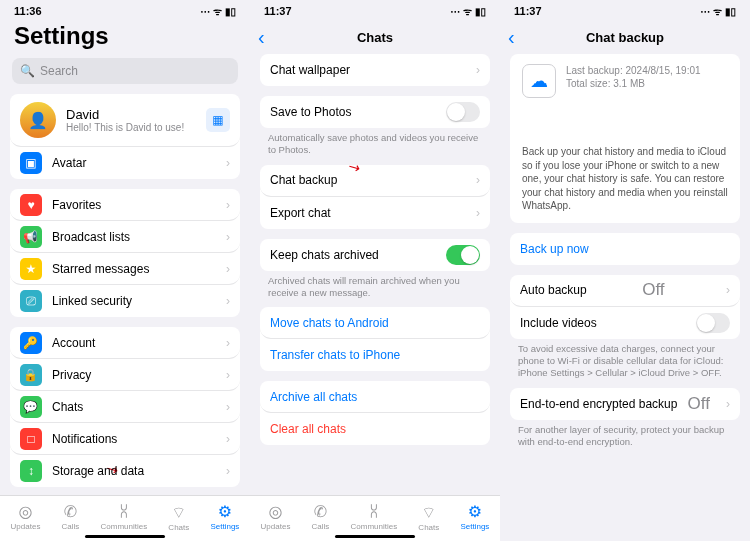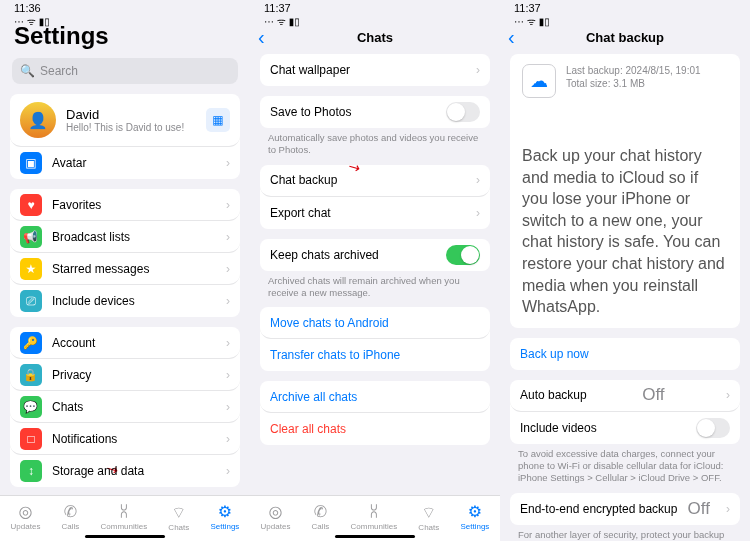--- a/index.html
+++ b/index.html
@@ -1,18 +1,18 @@
 <!DOCTYPE html>
 <html><head>
 <meta charset="utf-8">
 <style>
   * { box-sizing: border-box; margin: 0; padding: 0; font-family: -apple-system, "Helvetica Neue", Arial, sans-serif; }
   body { background: #f0f0f0; width: 750px; height: 541px; overflow: hidden; display: flex; }
   .phone { width: 250px; height: 541px; background: #f2f1f6; position: relative; display: flex; flex-direction: column; }
-  .status-bar { height: 20px; display: flex; justify-content: space-between; align-items: flex-start; padding: 2px 14px 0; font-size: 11px; font-weight: 400; color: #000; flex-direction: column; }
+  .status-bar { height: 20px; display: flex; justify-content: space-between; align-items: center; padding: 2px 14px 0; font-size: 11px; font-weight: 700; color: #000; }
   .status-icons { display: flex; gap: 3px; align-items: center; font-size: 10px; }
   .nav-bar { height: 34px; display: flex; align-items: center; justify-content: center; position: relative; padding: 0 8px; }
   .nav-back { position: absolute; left: 8px; color: #007aff; font-size: 20px; font-weight: 400; }
   .nav-title { font-size: 13px; font-weight: 600; color: #000; }
   .page-title { font-size: 24px; font-weight: 700; padding: 2px 14px 6px; color: #000; }
   .search { margin: 2px 12px 10px; background: #e3e3e8; border-radius: 8px; height: 26px; display: flex; align-items: center; padding: 0 8px; color: #8a8a8e; font-size: 12px; gap: 5px; }
   .scroll { flex: 1; overflow-y: auto; padding-bottom: 2px; }
   .group { background: #fff; border-radius: 8px; margin: 0 10px 10px; overflow: hidden; }
   .row { display: flex; align-items: center; min-height: 32px; padding: 4px 10px; border-bottom: 0.5px solid #e6e6e8; font-size: 12px; color: #000; position: relative; border-radius: 11px; }
   .row:last-child { border-bottom: none; }
@@ -35,21 +35,21 @@
   .home-ind { position: absolute; bottom: 3px; left: 50%; transform: translateX(-50%); width: 80px; height: 3px; border-radius: 2px; background: #000; }
   .caption { font-size: 9.5px; color: #8a8a8e; padding: 0 18px 8px; line-height: 1.3; }
   .caption.after { margin-top: -6px; }
   .row.link { color: #007aff; }
   .row.danger { color: #ff3b30; }
   .arrow { position: absolute; color: #d8000c; font-size: 14px; transform: rotate(-30deg); pointer-events:none; }
   .info-box { background:#fff; border-radius:8px; margin:0 10px 10px; padding:10px 12px; }
   .info-top { display:flex; gap:10px; margin-bottom:6px; }
   .cloud { width:34px; height:34px; border:1px solid #d0d0d4; border-radius:7px; display:flex; align-items:center; justify-content:center; color:#007aff; font-size:18px; flex-shrink:0;}
   .info-meta { font-size:10px; color:#8a8a8e; line-height:1.3; }
-  .info-desc { font-size:16px; color:#555; line-height:1.35;margin-top:47px; }
+  .info-desc { font-size:10px; color:#555; line-height:1.35;margin-top:47px; }
   .scroll::-webkit-scrollbar{display:none;}
 </style>
 </head>
 <body>
 
 <div class="phone">
   <div class="status-bar">
     <span>11:36</span>
     <span class="status-icons">⋯ ᯤ ▮▯</span>
   </div>
@@ -85,21 +85,21 @@
           <span>Broadcast lists</span>
           <span class="chev">›</span>
         </div>
       <div class="row">
           <div class="icn" style="background:#ffcc00">★</div>
           <span>Starred messages</span>
           <span class="chev">›</span>
         </div>
       <div class="row">
           <div class="icn" style="background:#30b0c7">⎚</div>
-          <span>Include devices</span>
+          <span>Linked security</span>
           <span class="chev">›</span>
         </div>
     </div>
     <div class="group" style="position:relative">
       <div class="row">
           <div class="icn" style="background:#007aff">🔑</div>
           <span>Account</span>
           <span class="chev">›</span>
         </div>
       <div class="row">

